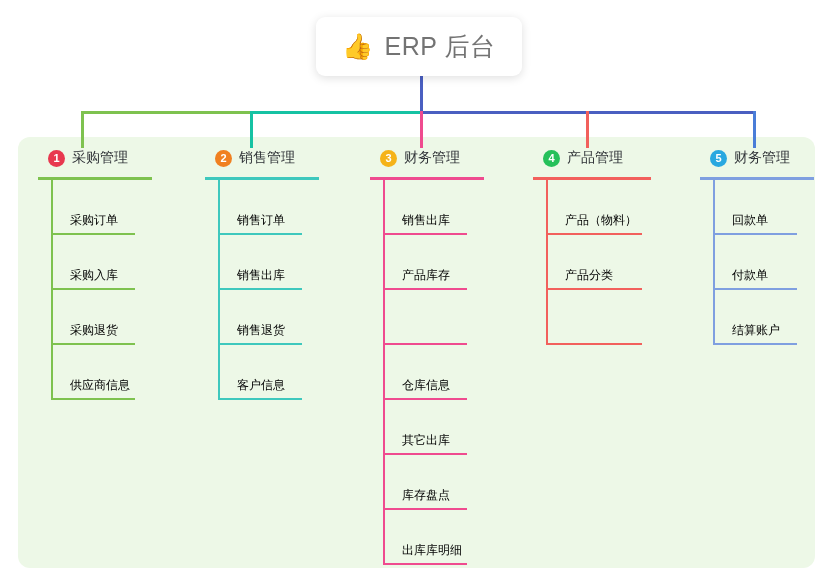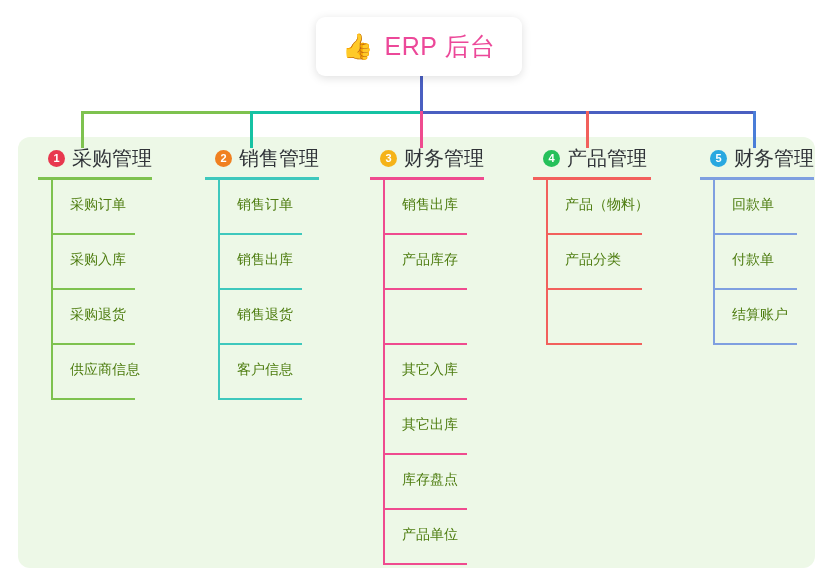--- a/index.html
+++ b/index.html
@@ -19,21 +19,21 @@
     width:206px; height:59px;
     background:#ffffff;
     border-radius:9px;
     box-shadow:0 2px 10px rgba(0,0,0,.13);
     display:flex;align-items:center;justify-content:center;
     gap:11px;
     z-index:6;
   }
   #root-card .thumb{font-size:25px;line-height:1;}
   #root-card .ttl{
-    font-size:25px;color:#ec4899;letter-spacing:.5px;white-space:nowrap;
+    font-size:25px;color:#737373;letter-spacing:.5px;white-space:nowrap;
   }
 
   
   .v-stem{position:absolute;width:3px;z-index:4;}
   .h-seg{position:absolute;height:3px;z-index:3;}
   .drop{position:absolute;width:3px;z-index:4;}
 
   
   #panel{
     position:absolute;
@@ -53,35 +53,35 @@
     padding-left:10px;
   }
   .badge{
     width:17px;height:17px;border-radius:50%;
     color:#fff;font-size:11px;font-weight:bold;
     display:flex;align-items:center;justify-content:center;
     flex:0 0 auto;
     font-family:"Liberation Sans",sans-serif;
   }
   .col-title{
-    font-size:20px;color:#303338;white-space:nowrap;
+    font-size:14px;color:#303338;white-space:nowrap;
   }
   .head-rule{height:3px;margin-top:6px;}
 
   .items{position:relative;padding-left:13px;}
   .spine{position:absolute;left:13px;top:0;bottom:0;width:2px;}
 
   .item{
     position:relative;
     height:55px;
     display:flex;flex-direction:column;justify-content:flex-end;
   }
   .item .lbl{
-    font-size:14px;color:#4d7c0f;
-    padding-left:19px;padding-bottom:19px;white-space:nowrap;
+    font-size:12px;color:#000000;
+    padding-left:19px;padding-bottom:4px;white-space:nowrap;
   }
   .item .rule{height:2px;margin-left:2px;}
 </style>
 </head>
 <body>
 
 <div id="panel"></div>
 
 <div id="root-card">
   <span class="thumb">👍</span>
@@ -166,33 +166,33 @@
           <div class="rule" style="width: 82px; background: rgb(239, 75, 143);"></div>
         </div>
         <div class="item">
           <div class="lbl">产品库存</div>
           <div class="rule" style="width: 82px; background: rgb(239, 75, 143);"></div>
         </div>
         <div class="item">
           <div class="rule" style="width: 82px; background: rgb(239, 75, 143);"></div>
         </div>
         <div class="item">
-          <div class="lbl">其它入库</div>
+          <div class="lbl">仓库信息</div>
           <div class="rule" style="width: 82px; background: rgb(239, 75, 143);"></div>
         </div>
         <div class="item">
           <div class="lbl">其它出库</div>
           <div class="rule" style="width: 82px; background: rgb(239, 75, 143);"></div>
         </div>
         <div class="item">
           <div class="lbl">库存盘点</div>
           <div class="rule" style="width: 82px; background: rgb(239, 75, 143);"></div>
         </div>
         <div class="item">
-          <div class="lbl">产品单位</div>
+          <div class="lbl">出库库明细</div>
           <div class="rule" style="width: 82px; background: rgb(239, 75, 143);"></div>
         </div>
       </div>
     </div>
     <div class="col" style="left: 533px;">
       <div class="col-head">
         <span class="badge" style="background: rgb(37, 192, 90);">4</span>
         <span class="col-title">产品管理</span>
       </div>
       <div class="head-rule" style="width: 118px; background: rgb(242, 96, 92);"></div>

